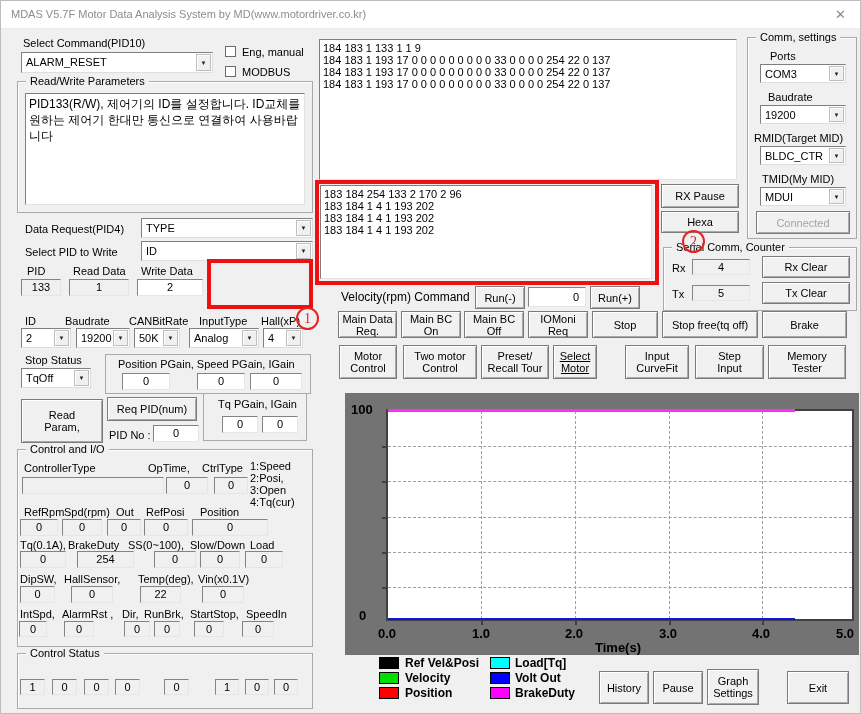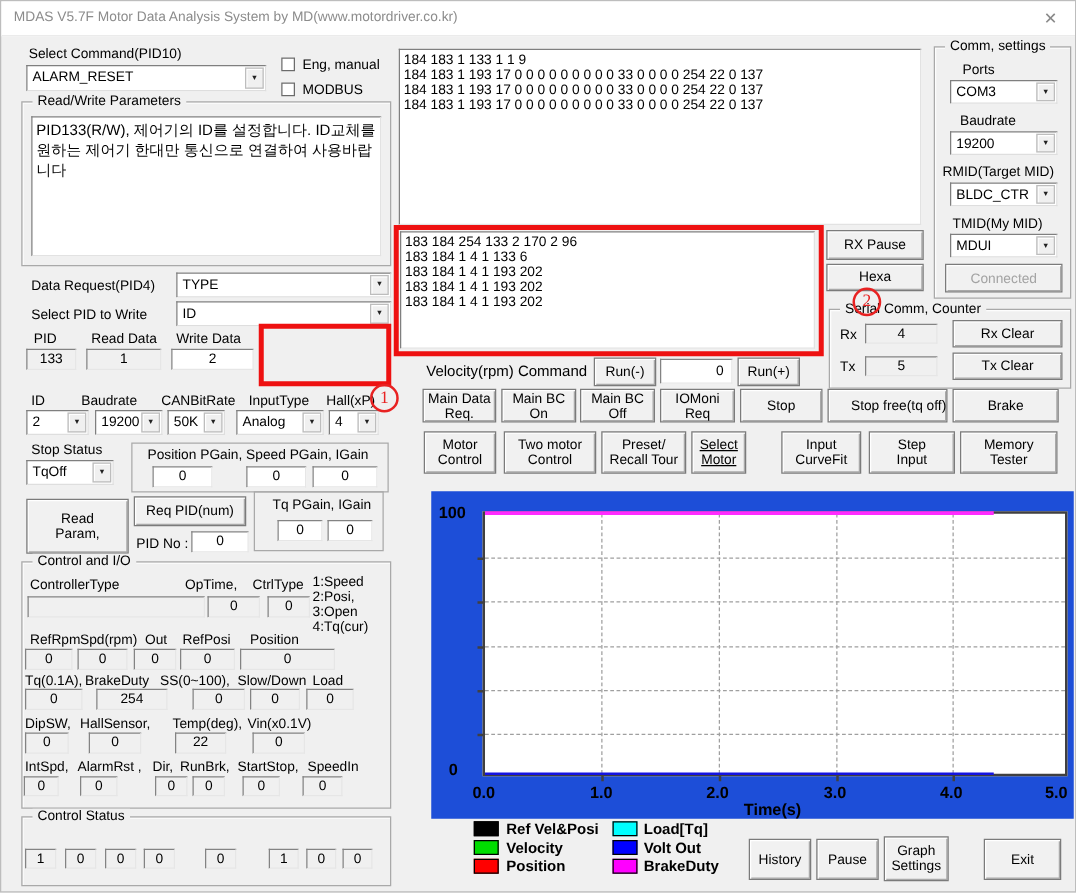--- a/index.html
+++ b/index.html
@@ -18,21 +18,21 @@
   .btn { position:absolute; background:#f1f1f1; border:1px solid #7b7b7b; box-shadow:inset 1px 1px 0 #ffffff, inset -1px -1px 0 #a9a9a9; font-size:11px; color:#000; display:flex; flex-direction:column; align-items:center; justify-content:center; line-height:12px; text-align:center; cursor:pointer; }
   .btn.disabled { color:#a3a3a3; }
   .combo { position:absolute; background:#fff; border:1px solid; border-color:#7f7f7f #dedede #dedede #7f7f7f; }
   .combo .ct { position:absolute; left:4px; top:3px; font-size:11px; white-space:nowrap; }
   .combo .ca { position:absolute; right:1px; top:1px; bottom:1px; width:15px; background:#f0f0f0; border:1px solid #bdbdbd; box-shadow:inset 1px 1px 0 #fff; display:flex; align-items:center; justify-content:center; font-size:6px; color:#222; }
   .cb { position:absolute; width:11px; height:11px; background:#fff; border:1px solid #6b6b6b; }
   .logbox { position:absolute; background:#fff; border:1px solid; border-color:#7f7f7f #e2e2e2 #e2e2e2 #7f7f7f; font-size:11px; line-height:12px; padding:2px 3px; overflow:hidden; color:#000; }
   .logline { white-space:pre; }
   .redframe { position:absolute; border:4px solid #ee1111; z-index:40; pointer-events:none; }
   .circ { position:absolute; width:23px; height:23px; border:2px solid #e82222; border-radius:50%; color:#e82222; font-size:14px; line-height:19px; text-align:center; z-index:50; font-family:"Liberation Serif",serif; }
-  .chartpanel { position:absolute; background:#1d4ed8; }
+  .chartpanel { position:absolute; background:#737373; }
   .plot { position:absolute; border:2px solid #404040; background:#fff; }
   .vgrid { position:absolute; top:0; bottom:0; width:0; border-left:1px dashed #9f9f9f; }
   .hgrid { position:absolute; left:0; right:0; height:0; border-top:1px dashed #9f9f9f; }
   .ytick { position:absolute; left:-6px; width:6px; height:2px; background:#404040; }
   .xtick { position:absolute; bottom:-6px; width:2px; height:6px; background:#404040; }
   .series-line { position:absolute; z-index:5; }
   .bold13 { font-weight:bold; font-size:13px; line-height:14px; }
   .xlab { position:absolute; width:28px; text-align:center; }
   .sw { position:absolute; width:20px; height:12px; border:1px solid #000; }
   .leglbl { position:absolute; font-weight:bold; font-size:12px; line-height:13px; white-space:nowrap; }
@@ -207,21 +207,20 @@
 
   <div class="logbox" style="left:318px; top:38px; width:418px; height:141px;">
     <div class="logline">184 183 1 133 1 1 9</div>
     <div class="logline">184 183 1 193 17 0 0 0 0 0 0 0 0 0 33 0 0 0 0 254 22 0 137</div>
     <div class="logline">184 183 1 193 17 0 0 0 0 0 0 0 0 0 33 0 0 0 0 254 22 0 137</div>
     <div class="logline">184 183 1 193 17 0 0 0 0 0 0 0 0 0 33 0 0 0 0 254 22 0 137</div>
   </div>
 
   <div class="logbox" style="left:319px; top:184px; width:332px; height:94px;">
     <div class="logline">183 184 254 133 2 170 2 96</div>
-    <div class="logline">183 184 1 4 1 133 6</div>
     <div class="logline">183 184 1 4 1 193 202</div>
     <div class="logline">183 184 1 4 1 193 202</div>
     <div class="logline">183 184 1 4 1 193 202</div>
   </div>
   <div class="redframe" style="left:314px; top:179px; width:344px; height:105px;"></div>
   <div class="circ" style="left:681px; top:229px;">2</div>
 
   <div class="btn" style="left:660px; top:183px; width:78px; height:24px;">
     <span>RX Pause</span>
   </div>
@@ -291,21 +290,21 @@
     <span>Main BC</span>
       <span>Off</span>
   </div>
   <div class="btn" style="left:527px; top:310px; width:60px; height:27px;">
     <span>IOMoni</span>
       <span>Req</span>
   </div>
   <div class="btn" style="left:591px; top:310px; width:66px; height:27px;">
     <span>Stop</span>
   </div>
-  <div class="btn" style="left:661px; top:310px; width:96px; height:27px;align-items:flex-end;">
+  <div class="btn" style="left:661px; top:310px; width:96px; height:27px;">
     <span>Stop free(tq off)</span>
   </div>
   <div class="btn" style="left:761px; top:310px; width:85px; height:27px;">
     <span>Brake</span>
   </div>
 
   <div class="btn" style="left:338px; top:344px; width:58px; height:34px;">
     <span>Motor</span>
       <span>Control</span>
   </div>

